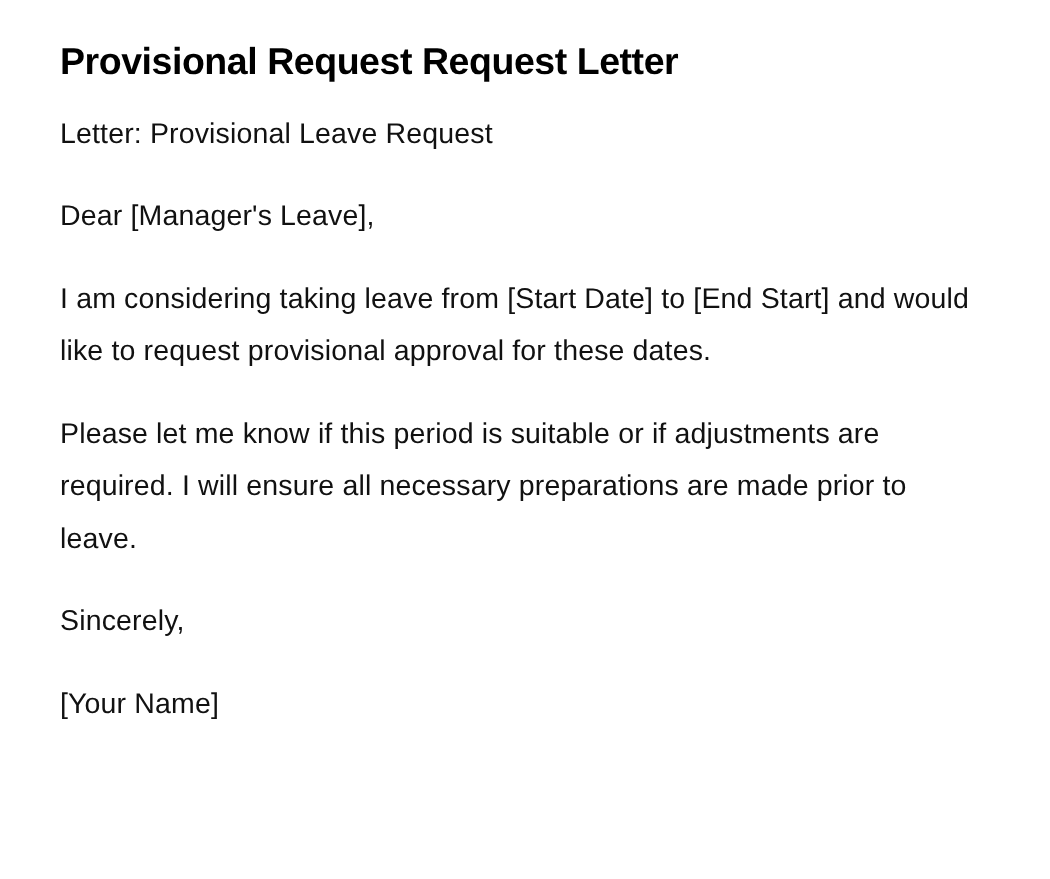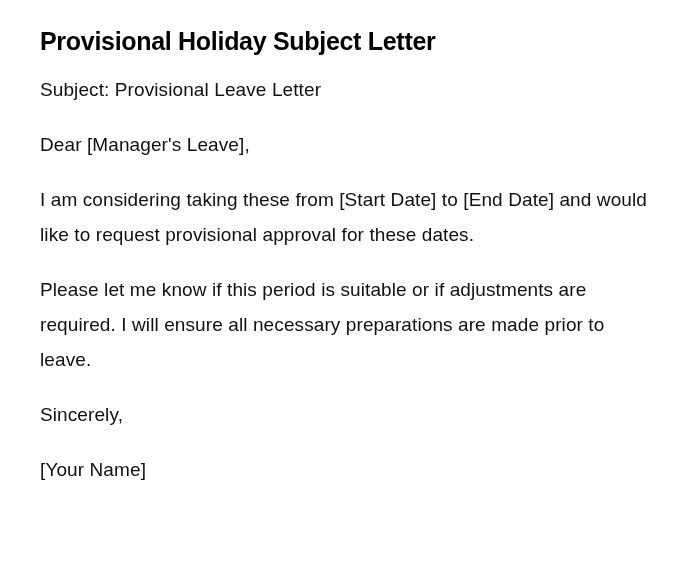--- a/index.html
+++ b/index.html
@@ -32,20 +32,20 @@
       font-size: 19px;
       line-height: 35px;
       margin: 0 0 20px 0;
       letter-spacing: 0.1px;
     }
   </style>
 </head>
 <body>
 
 <div class="page">
-  <h1 class="title">Provisional Holiday Subject Letter</h1>
-  <p class="para">Subject: Provisional Leave Letter</p>
+  <h1 class="title">Provisional Request Request Letter</h1>
+  <p class="para">Letter: Provisional Leave Request</p>
   <p class="para">Dear [Manager's Leave],</p>
-  <p class="para">I am considering taking these from [Start Date] to [End Date] and would like to request provisional approval for these dates.</p>
+  <p class="para">I am considering taking leave from [Start Date] to [End Start] and would like to request provisional approval for these dates.</p>
   <p class="para">Please let me know if this period is suitable or if adjustments are required. I will ensure all necessary preparations are made prior to leave.</p>
   <p class="para">Sincerely,</p>
   <p class="para">[Your Name]</p>
 </div>
 
 </body></html>

